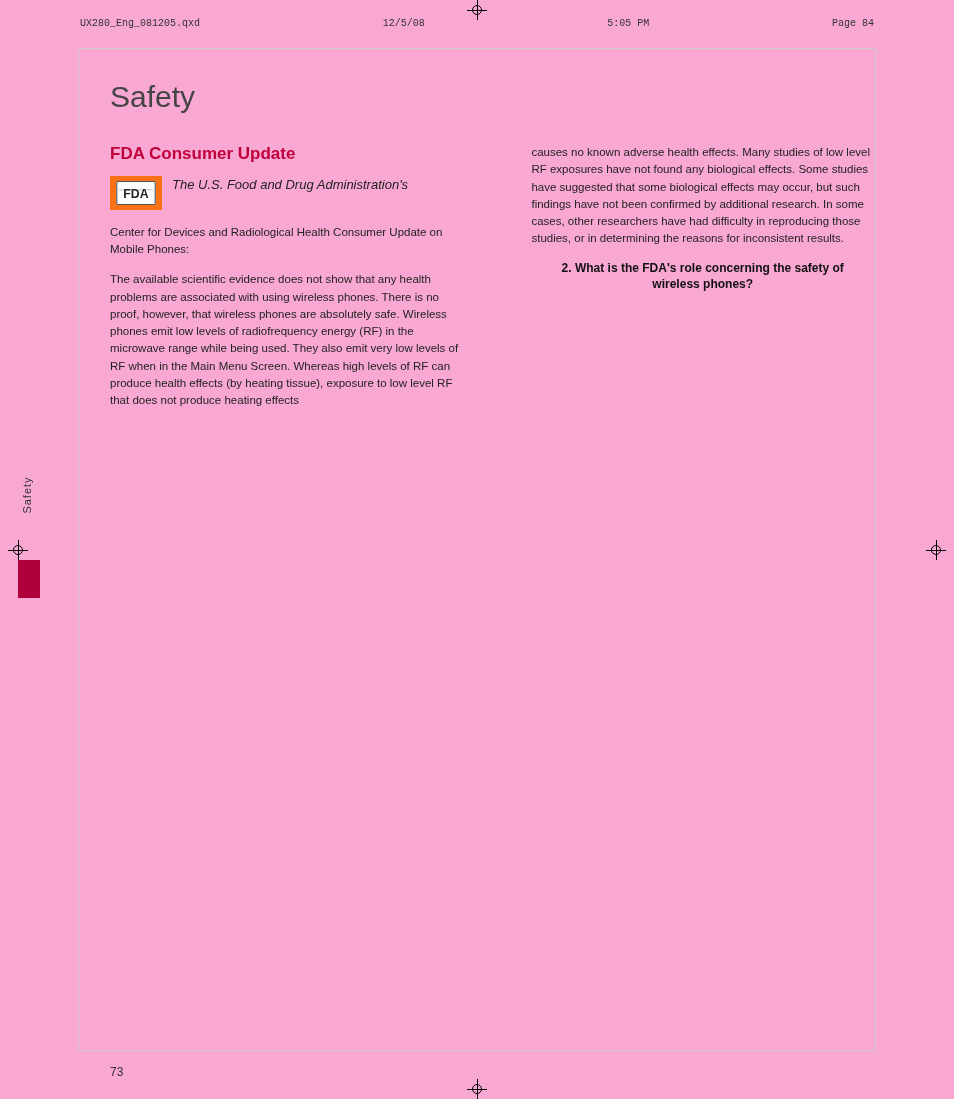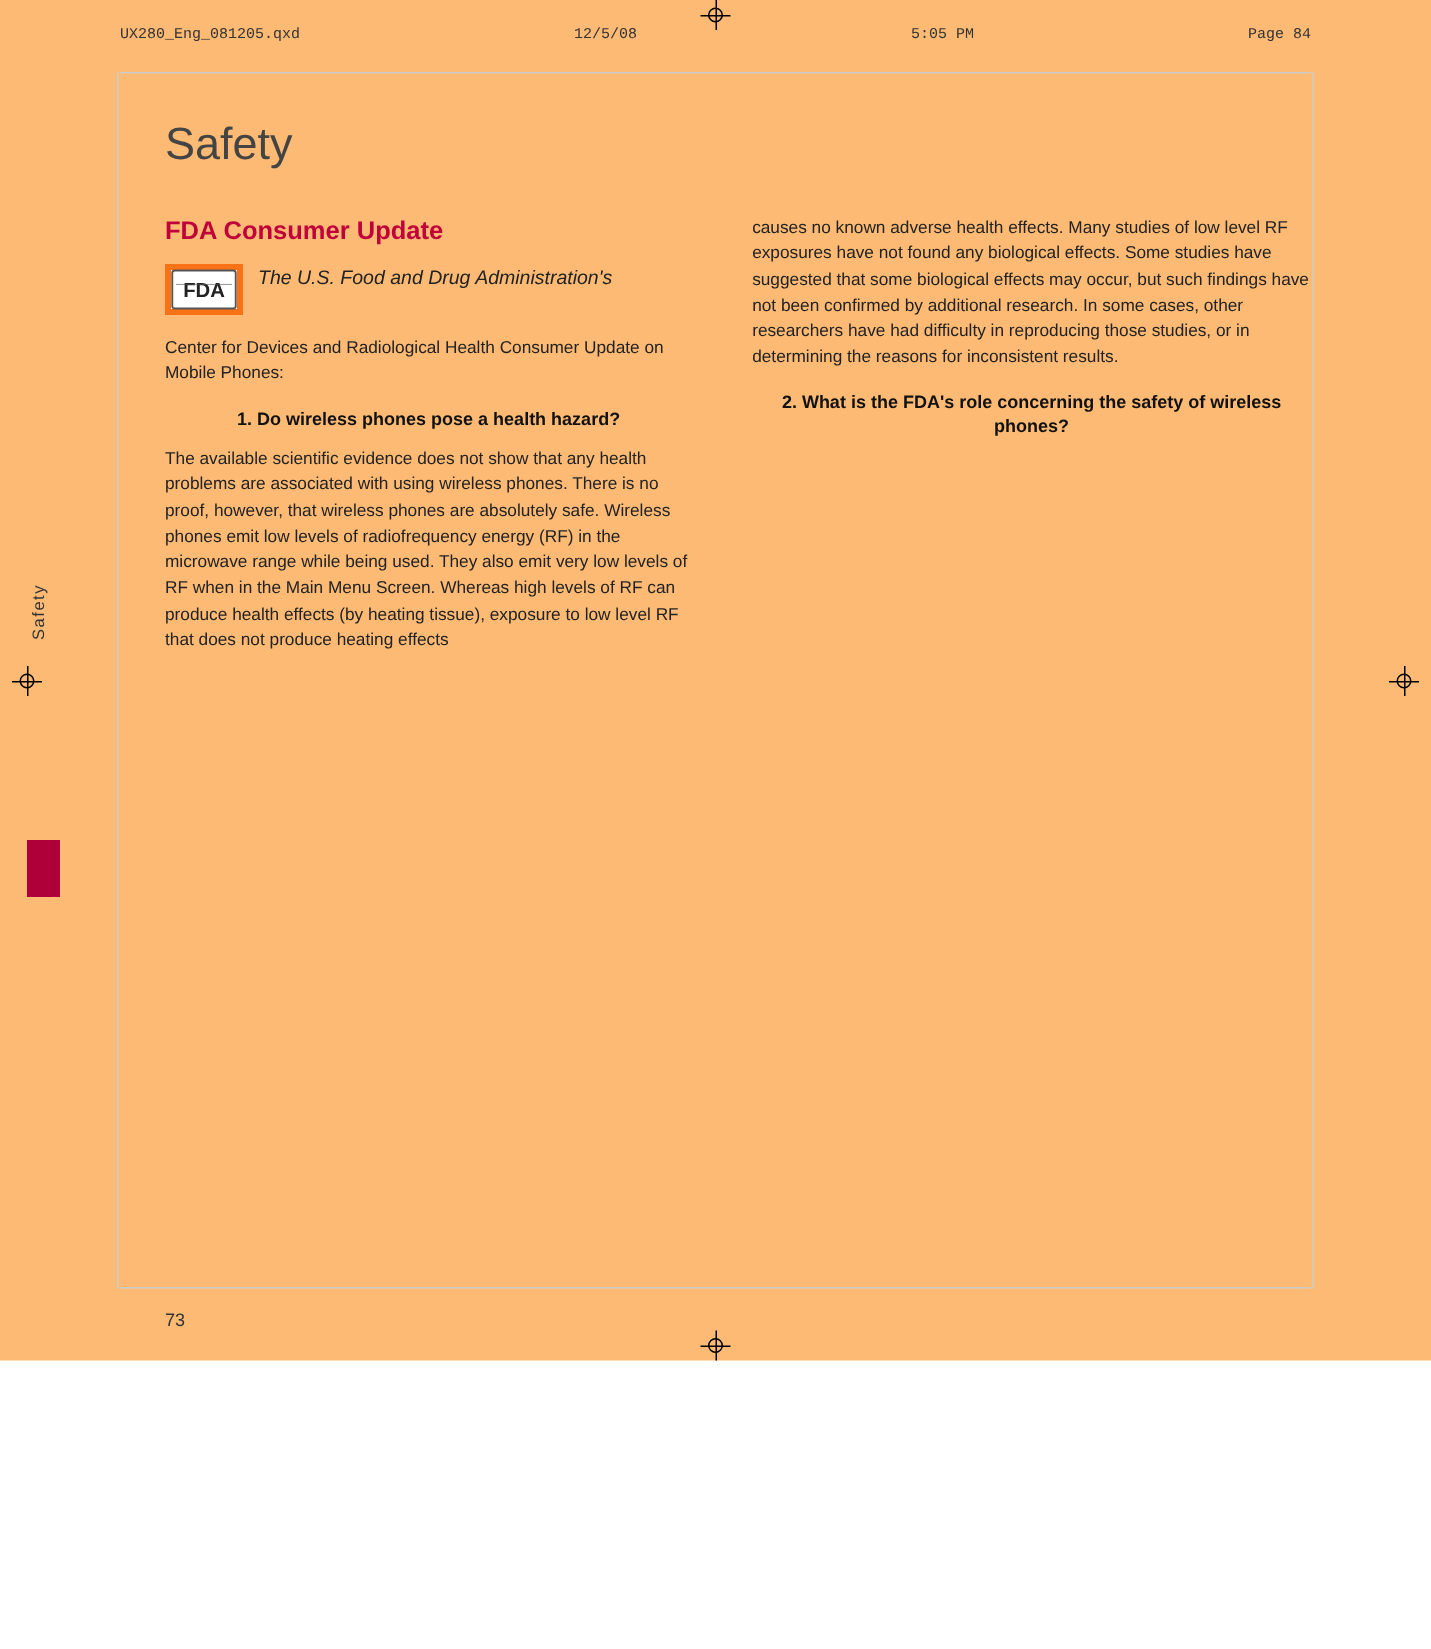--- a/index.html
+++ b/index.html
@@ -8,23 +8,23 @@
       width: 954px;
       height: 1099px;
       background: #ffffff;
       font-family: Arial, Helvetica, sans-serif;
       position: relative;
       overflow: hidden;
     }
 
     .page-container {
       width: 954px;
-      height: 907px;
+      height: 1099px;
       position: relative;
-      background: #fdba74;
+      background: #f9a8d4;
     }
 
     
     .header-line {
       position: absolute;
       top: 18px;
       left: 80px;
       right: 80px;
       font-size: 10px;
       color: #333;
@@ -97,20 +97,21 @@
       font-size: 30px;
       font-weight: 300;
       color: #444;
       margin-bottom: 30px;
       font-family: Arial, Helvetica, sans-serif;
     }
 
     
     .two-col {
       display: flex;
+      gap: 30px;
     }
 
     .col-left {
       width: 46%;
       flex-shrink: 0;
     }
 
     .col-right {
       flex: 1;
       margin-left: 40px;
@@ -130,21 +131,21 @@
       align-items: flex-start;
       gap: 10px;
       margin-bottom: 8px;
     }
 
     .fda-logo {
       width: 52px;
       height: 34px;
       flex-shrink: 0;
       background: #fff;
-      border: 4px solid #f97316;
+      border: 6px solid #f97316;
       display: flex;
       align-items: center;
       justify-content: center;
       font-size: 13px;
       font-weight: bold;
       color: #333;
       font-family: 'Arial Black', Arial, sans-serif;
       letter-spacing: 0px;
     }
 
@@ -286,21 +287,20 @@
               <line x1="4" y1="12" x2="48" y2="12" stroke="#555" stroke-width="0.5"></line>
             </svg>
           </div>
           <div class="fda-intro-text">
             <span>The U.S. Food and Drug Administration's</span>
           </div>
         </div>
 
         <p class="intro-continuation">Center for Devices and Radiological Health Consumer Update on Mobile Phones:</p>
 
-        <div class="section-heading">1. Do wireless phones pose a health hazard?</div>
 
         <p class="body-text">The available scientific evidence does not show that any health problems are associated with using wireless phones. There is no proof, however, that wireless phones are absolutely safe. Wireless phones emit low levels of radiofrequency energy (RF) in the microwave range while being used. They also emit very low levels of RF when in the Main Menu Screen. Whereas high levels of RF can produce health effects (by heating tissue), exposure to low level RF that does not produce heating effects</p>
 
       </div>
 
       <div class="col-right">
 
         <p class="body-text">causes no known adverse health effects. Many studies of low level RF exposures have not found any biological effects. Some studies have suggested that some biological effects may occur, but such findings have not been confirmed by additional research. In some cases, other researchers have had difficulty in reproducing those studies, or in determining the reasons for inconsistent results.</p>
 
         <div class="section-heading">2. What is the FDA's role concerning the safety of wireless phones?</div>

